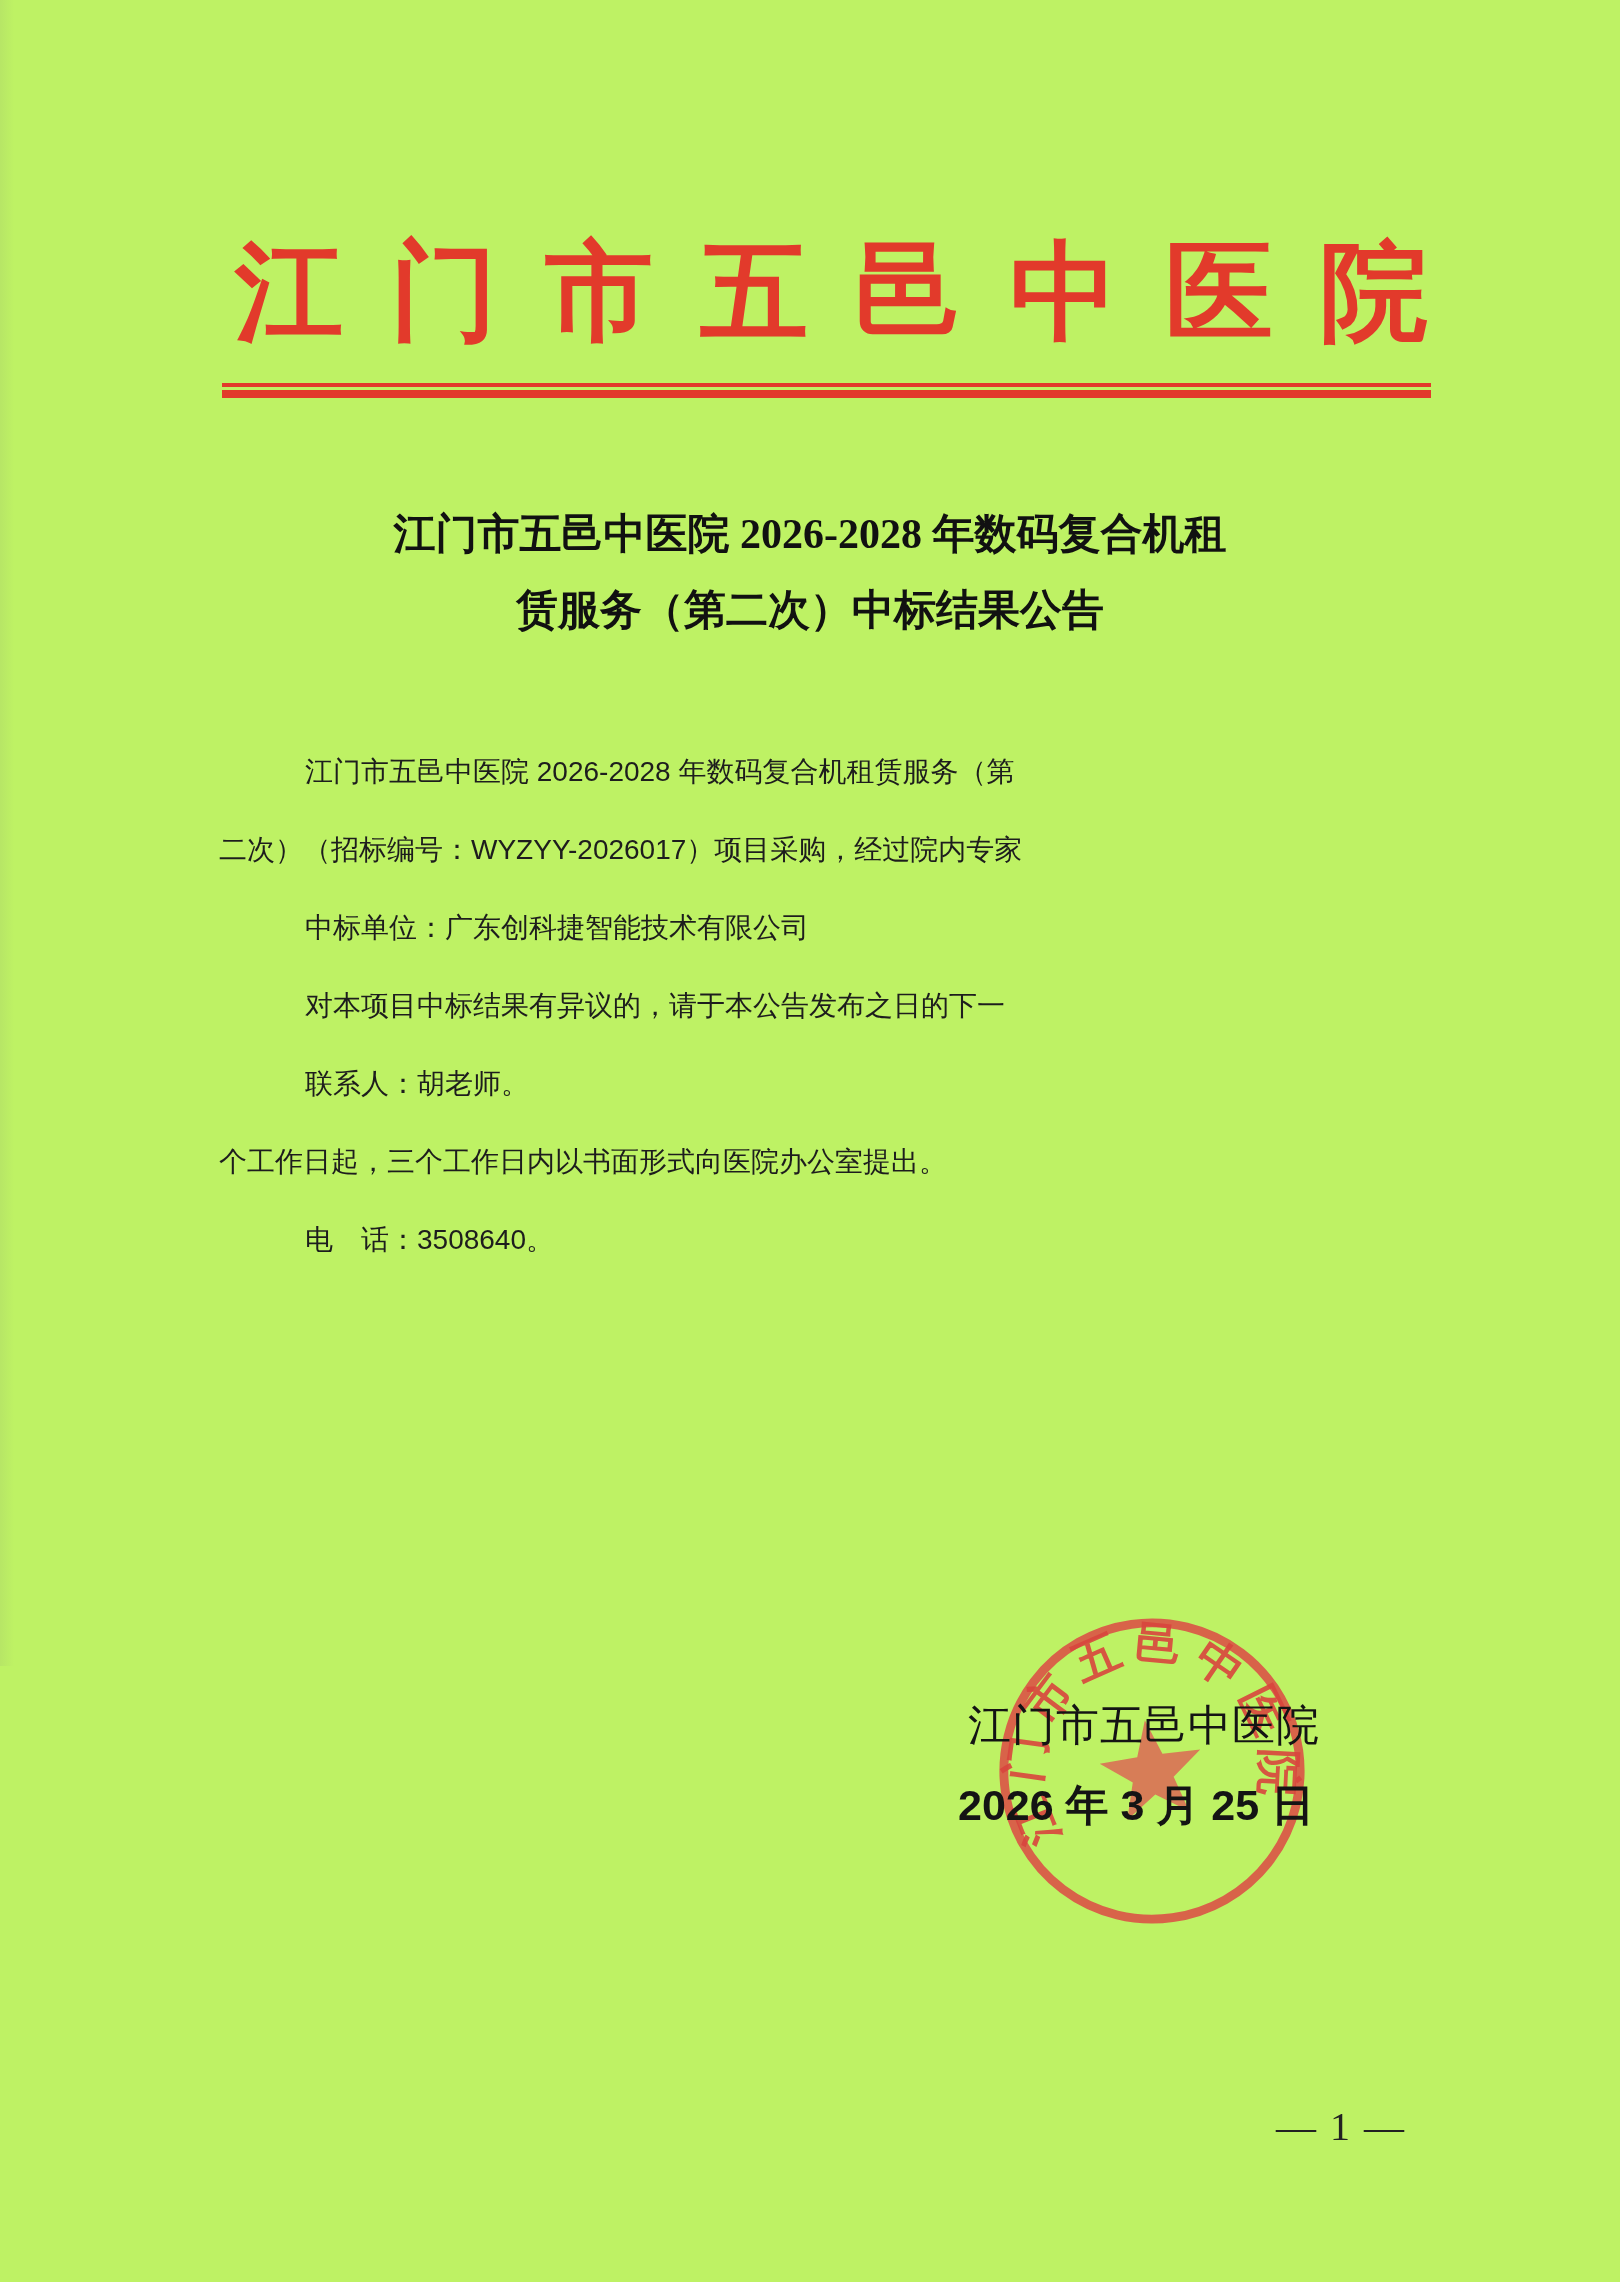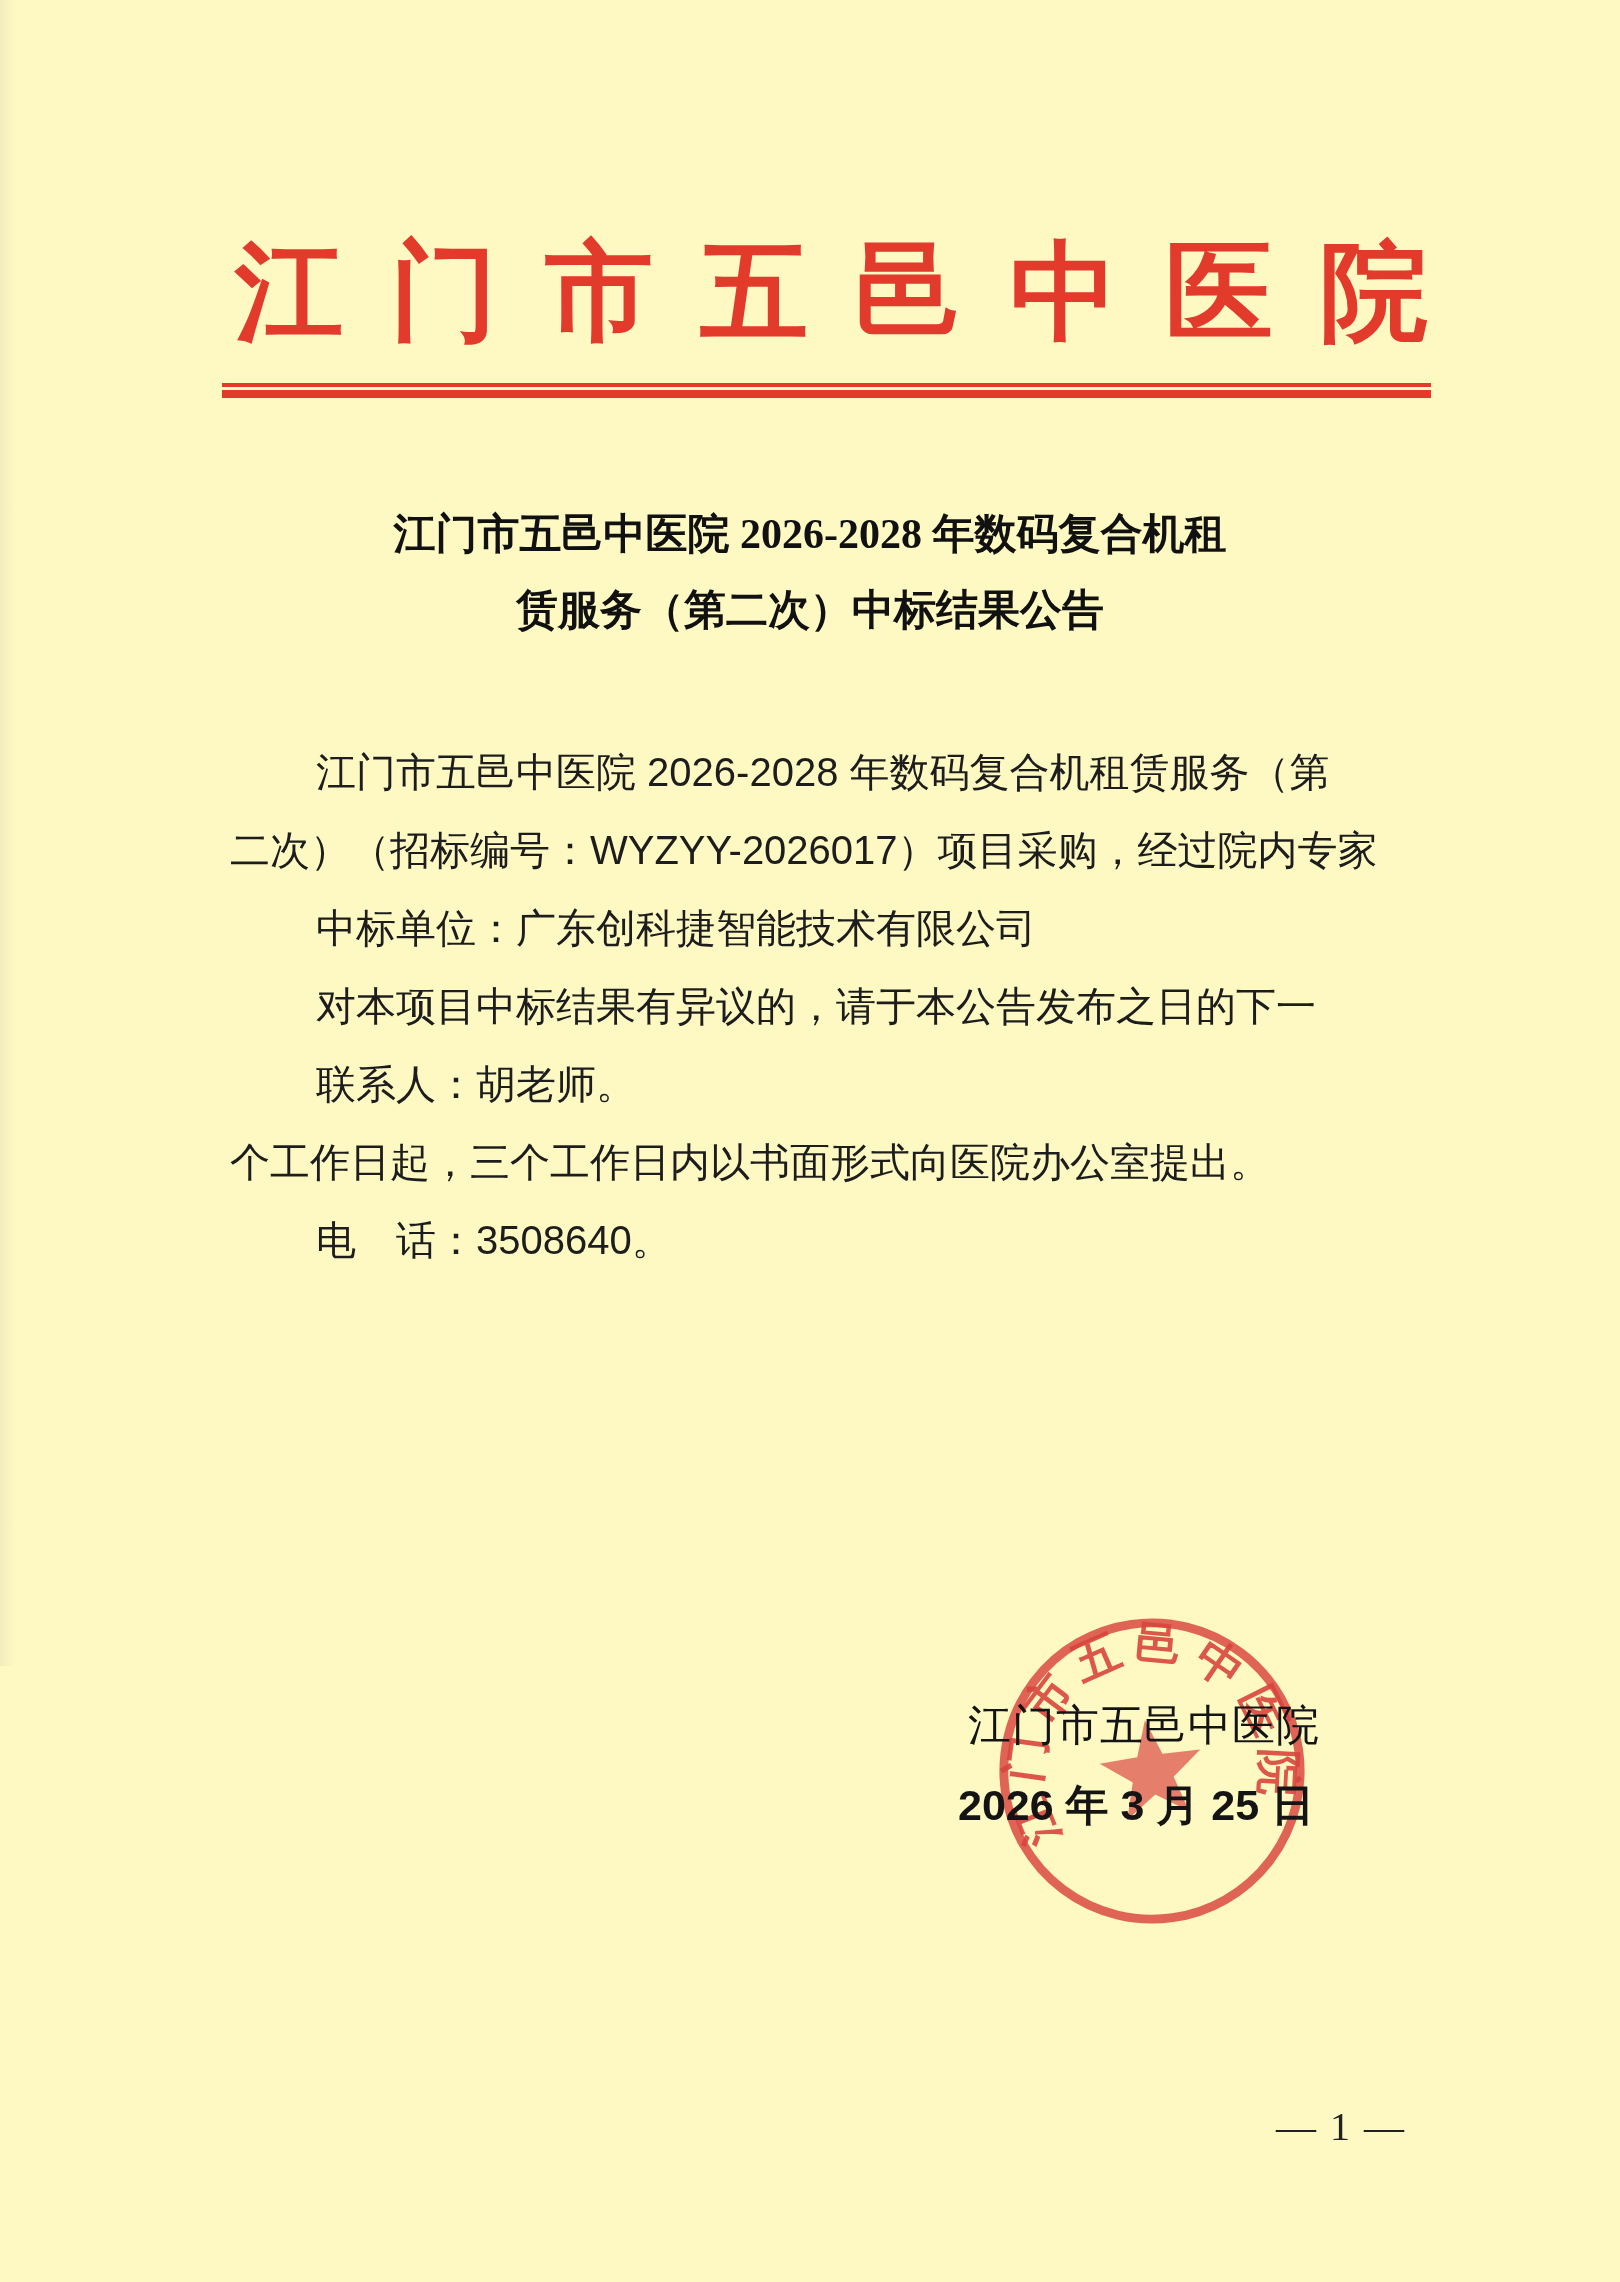--- a/index.html
+++ b/index.html
@@ -1,20 +1,20 @@
 <!DOCTYPE html>
 <html><head>
 <meta charset="utf-8">
 <style>
   * { margin:0; padding:0; box-sizing:border-box; }
   html,body { background:#e9e9e9; }
   .page {
     position:relative;
     width:1620px; height:2283px;
-    background:#fef9c3;
+    background:#bef264;
     overflow:hidden;
     font-family:"Liberation Serif","DejaVu Serif",serif;
     color:#1b1b1b;
   }
   
   .scan-smudge {
     position:absolute; left:0; top:550; width:13.7px; height:1666px;
     background:linear-gradient(to right, rgba(120,120,120,0.10), rgba(120,120,120,0));
     pointer-events:none;
   }
@@ -28,23 +28,23 @@
   .rule-thin  { height:3.9px; background:#e23a2b; }
   .rule-gap   { height:2.9px; }
   .rule-thick { height:7.8px; background:#e23a2b; }
   .doc-title {
     position:absolute; left:0; top:496px; width:1620px;
     text-align:center; font-weight:700;
     font-size:42px; line-height:76px;
     color:#111;
   }
   .doc-body {
-    position:absolute; left:230px; top:733px; width:1206px;
+    position:absolute; left:219px; top:733px; width:1206px;
     font-family:"Liberation Sans","DejaVu Sans",sans-serif;
-    font-size:40px; line-height:78px; color:#1d1d1d;
+    font-size:28px; line-height:78px; color:#1d1d1d;
   }
   .body-line { white-space:nowrap; }
   .body-line.indent { padding-left:86px; }
   .signature {
     position:absolute; z-index:2;
     font-family:"Liberation Sans","DejaVu Sans",sans-serif;
     font-size:43px; line-height:1.1; white-space:nowrap; color:#141414;
   }
   .sig-org  { left:968px; top:1702px; letter-spacing:1px; }
   .sig-date { left:958px; top:1782px;font-weight:bold; }

